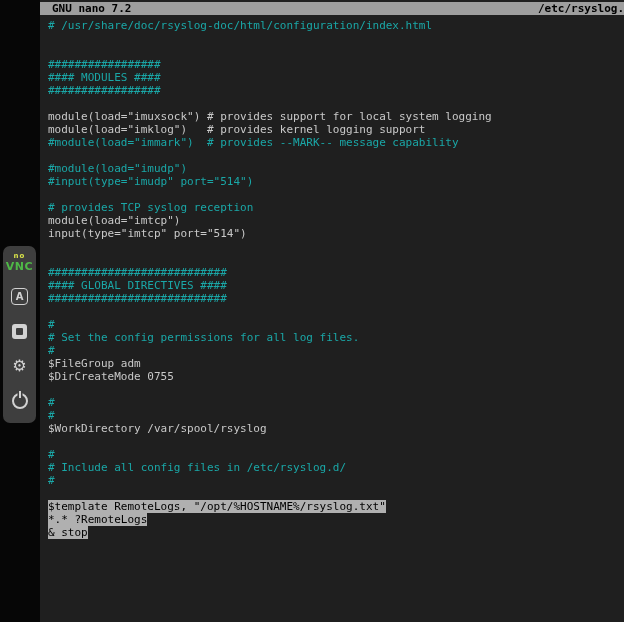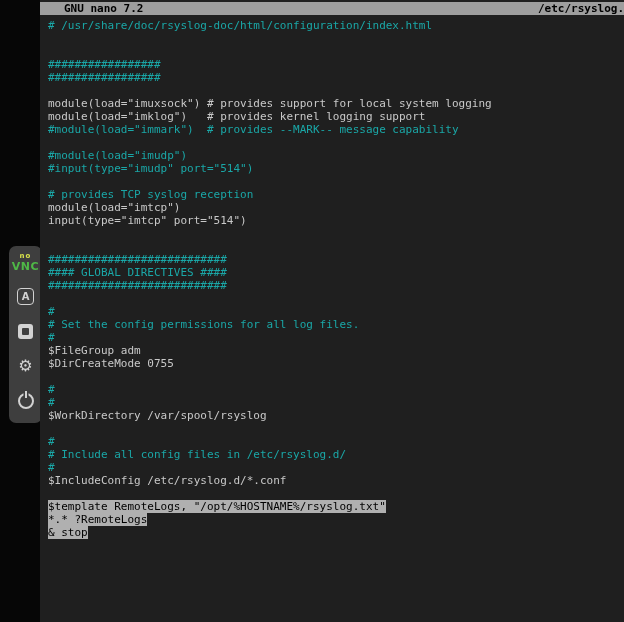--- a/index.html
+++ b/index.html
@@ -17,41 +17,41 @@
     padding-top:2px;
     box-sizing:border-box;
   }
   .titlebar{
     height:13px;
     background:#9e9e9e;
     color:#000;
     font:bold 11px/13px "DejaVu Sans Mono",monospace;
     display:flex;
     justify-content:space-between;
-    padding-left:24px;
+    padding-left:12px;
     white-space:pre;
     overflow:hidden;
   }
   .tb-right{padding-right:0;}
   .editor{
     padding:4px 0 0 8px;
     font:11px/13px "DejaVu Sans Mono",monospace;
     color:#c9c9c9;
   }
   .line{height:13px;white-space:pre;}
   .line span.comment{color:#1aa7a7;}
   .line span.code{color:#c9c9c9;}
   .line span.selected{background:#b0b0b0;color:#000;}
   
   .left-strip{
     position:absolute;left:0;top:0;width:40px;height:622px;
     background:#060606;
   }
   .vnc-panel{
-    position:absolute;left:9px;top:246px;width:33px;
+    position:absolute;left:3px;top:246px;width:33px;
     background:#3e3e3e;
     border-radius:7px;
     display:flex;flex-direction:column;align-items:center;
     padding:6px 0 12px;
     gap:15px;
     box-sizing:border-box;
   }
   .vnc-logo{text-align:center;line-height:1;margin-bottom:-2px;}
   .logo-no{display:block;color:#d8e24a;font:bold 7px "DejaVu Sans",sans-serif;letter-spacing:1px;}
   .logo-vnc{display:block;color:#4fb847;font:bold 11px "DejaVu Sans",sans-serif;letter-spacing:.5px;}
@@ -118,20 +118,21 @@
 <div class="terminal">
   <div class="titlebar">
     <span class="tb-left">GNU nano 7.2</span>
     <span class="tb-right">/etc/rsyslog.</span>
   </div>
   <div class="editor" id="editor">
       <div class="line"><span class="comment"># /usr/share/doc/rsyslog-doc/html/configuration/index.html</span></div>
       <div class="line"><span class="code"></span></div>
       <div class="line"><span class="code"></span></div>
       <div class="line"><span class="comment">#################</span></div>
+      <div class="line"><span class="comment">#### MODULES ####</span></div>
       <div class="line"><span class="comment">#################</span></div>
       <div class="line"><span class="code"></span></div>
       <div class="line"><span class="code">module(load="imuxsock") # provides support for local system logging</span></div>
       <div class="line"><span class="code">module(load="imklog")   # provides kernel logging support</span></div>
       <div class="line"><span class="comment">#module(load="immark")  # provides --MARK-- message capability</span></div>
       <div class="line"><span class="code"></span></div>
       <div class="line"><span class="comment">#module(load="imudp")</span></div>
       <div class="line"><span class="comment">#input(type="imudp" port="514")</span></div>
       <div class="line"><span class="code"></span></div>
       <div class="line"><span class="comment"># provides TCP syslog reception</span></div>
@@ -149,19 +150,18 @@
       <div class="line"><span class="code">$FileGroup adm</span></div>
       <div class="line"><span class="code">$DirCreateMode 0755</span></div>
       <div class="line"><span class="code"></span></div>
       <div class="line"><span class="comment">#</span></div>
       <div class="line"><span class="comment">#</span></div>
       <div class="line"><span class="code">$WorkDirectory /var/spool/rsyslog</span></div>
       <div class="line"><span class="code"></span></div>
       <div class="line"><span class="comment">#</span></div>
       <div class="line"><span class="comment"># Include all config files in /etc/rsyslog.d/</span></div>
       <div class="line"><span class="comment">#</span></div>
-      <div class="line"><span class="code">$IncludeConfig /etc/rsyslog.d/*.conf</span></div>
       <div class="line"><span class="code"></span></div>
       <div class="line"><span class="selected">$template RemoteLogs, "/opt/%HOSTNAME%/rsyslog.txt"</span></div>
       <div class="line"><span class="selected">*.* ?RemoteLogs</span></div>
       <div class="line"><span class="selected">&amp; stop</span></div>
     </div>
 </div>
 
 </body></html>

